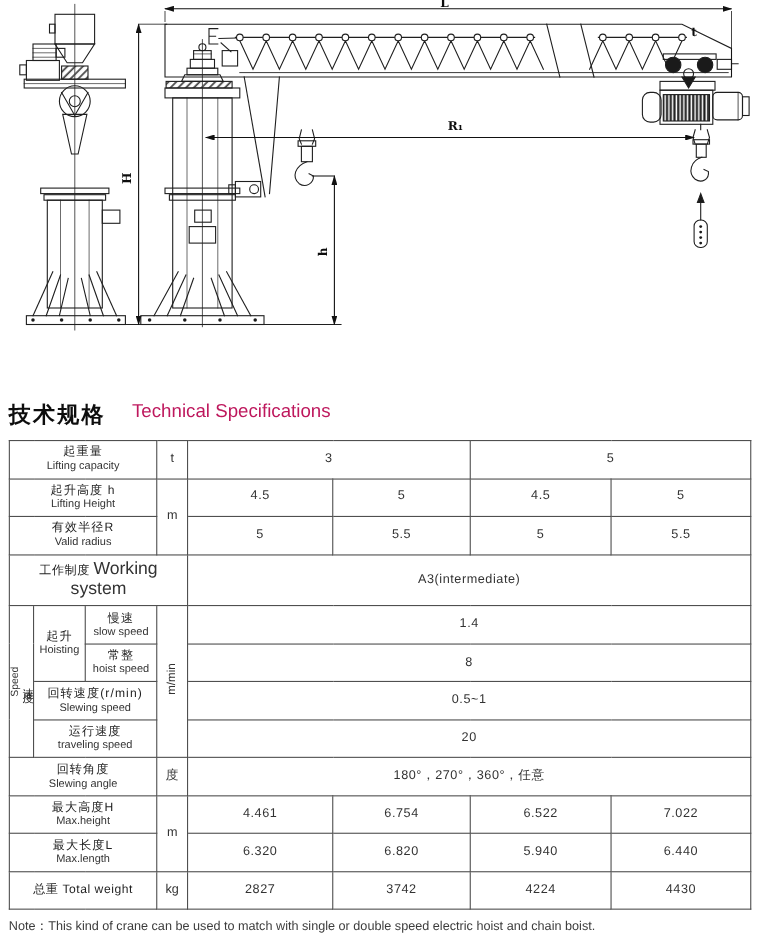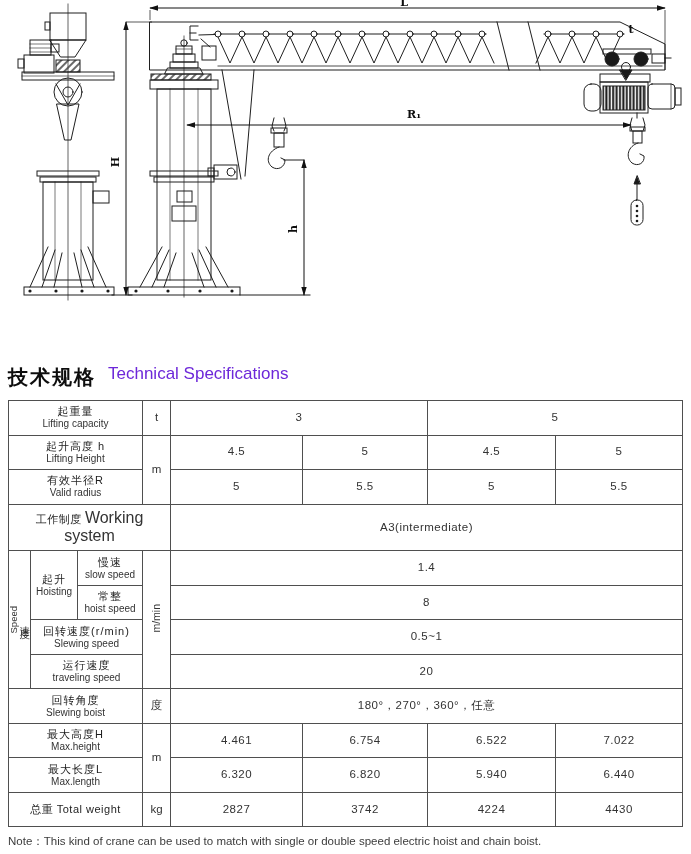--- a/index.html
+++ b/index.html
@@ -4,21 +4,21 @@
 <style>
   html,body{margin:0;padding:0;}
   body{
     width:691px;height:854px;background:#ffffff;
     font-family:"Liberation Sans",sans-serif;color:#222;
     position:relative;overflow:hidden;
   }
   svg.diagram{display:block;}
   .section-title{display:flex;align-items:flex-start;gap:12px;margin:6px 0 9px 8px;}
   .section-title .cn{font-size:20px;font-weight:bold;color:#0d0d0d;letter-spacing:2px;}
-  .section-title .en{font-size:17px;color:#6d28d9;}
+  .section-title .en{font-size:17px;color:#be185d;margin-left:12px;}
   table.spec{border-collapse:collapse;table-layout:fixed;margin-left:8px;width:674px;}
   .spec td{
     border:1px solid #4f4f4f;text-align:center;vertical-align:middle;
     padding:4px;font-size:11.5px;color:#333;line-height:1.18;overflow:hidden;
   }
   .spec tr{height:34.5px;}
   .lbl .cn{display:block;font-size:11px;color:#1e1e1e;letter-spacing:1px;}
   .lbl .en{display:block;font-size:10px;color:#333;}
   .inline-lbl{font-size:11px;color:#1e1e1e;letter-spacing:0.5px;}
   .val{font-size:11.5px;color:#333;letter-spacing:0.5px;}
@@ -340,21 +340,21 @@
         <td colspan="2" class="lbl">
           <span class="cn">运行速度</span>
           <span class="en">traveling speed</span>
         </td>
         <td colspan="4" class="val">20</td>
       </tr>
 
       <tr>
         <td colspan="3" class="lbl">
           <span class="cn">回转角度</span>
-          <span class="en">Slewing boist</span>
+          <span class="en">Slewing angle</span>
         </td>
         <td class="unit">度</td>
         <td colspan="4" class="val">180°，270°，360°，任意</td>
       </tr>
 
       <tr>
         <td colspan="3" class="lbl">
           <span class="cn">最大高度H</span>
           <span class="en">Max.height</span>
         </td>

